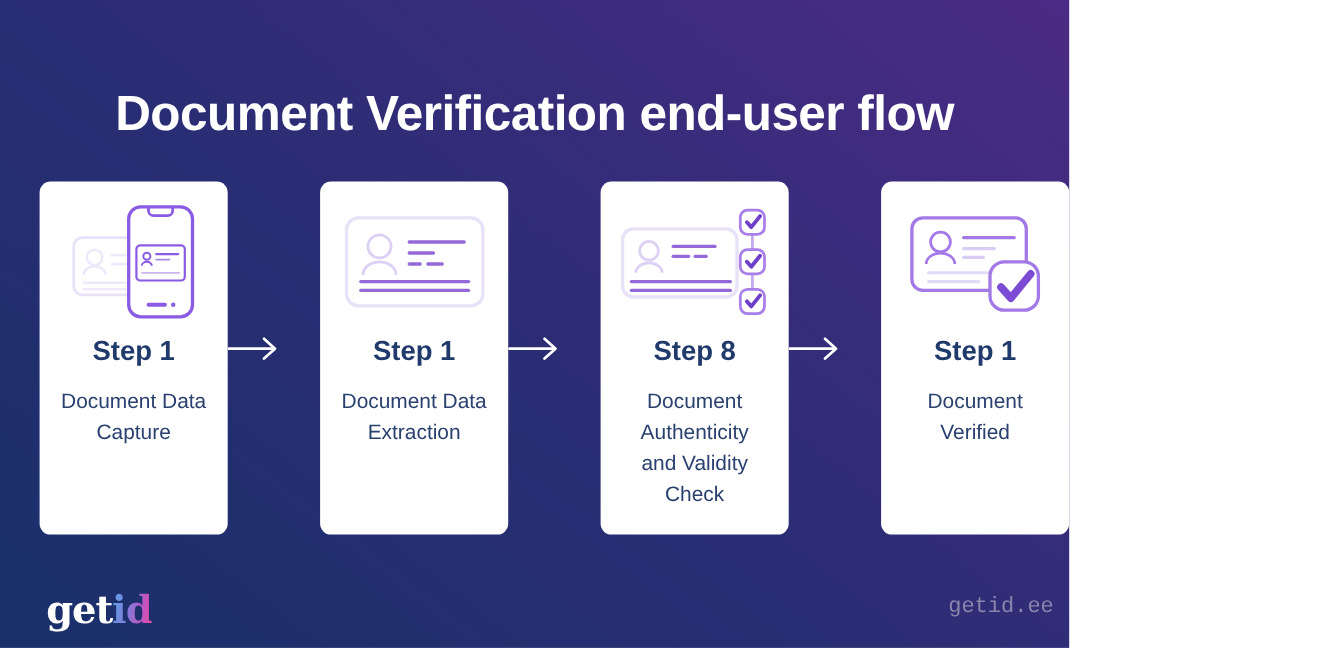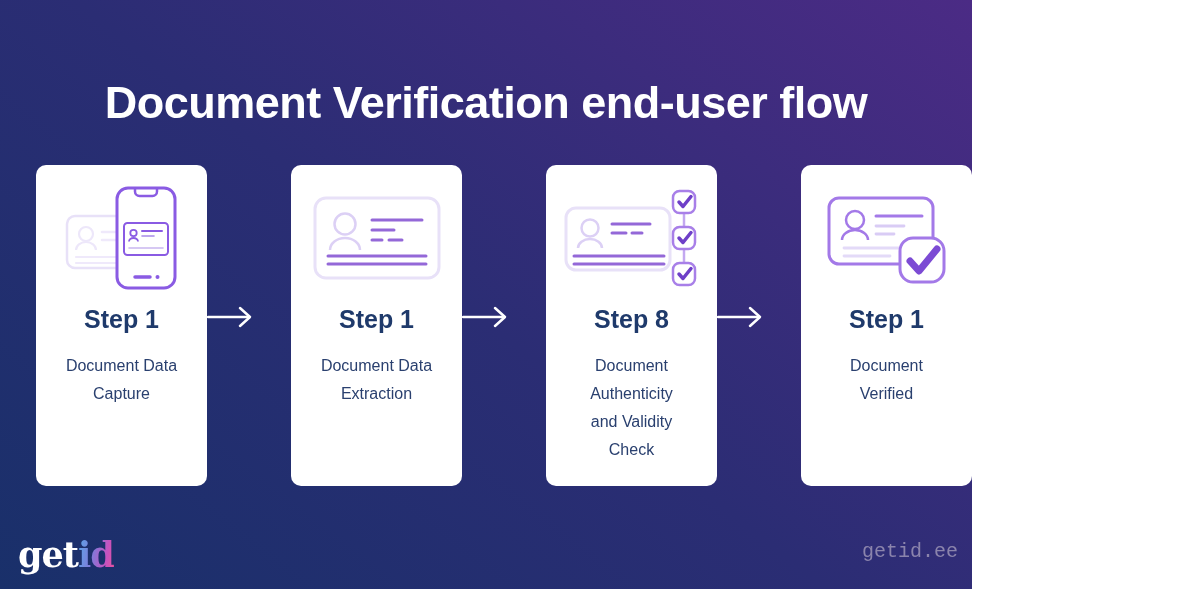--- a/index.html
+++ b/index.html
@@ -59,40 +59,40 @@
   .step-label {
     margin-top: 11px;
     font-size: 25px;
     line-height: 30px;
     font-weight: 700;
     color: #1f3a6b;
   }
 
   .step-desc {
     margin-top: 18px;
-    font-size: 16px;
+    font-size: 19px;
     line-height: 28px;
     color: #2a406f;
     text-align: center;
     max-width: 160px;
     white-space: pre-line;
   }
 
   .arrow {
     width: 48px;
     margin-top: 139px;
     display: flex;
     justify-content: center;
     align-items: center;
     flex-shrink: 0;
   }
 
   .logo {
     position: absolute;
-    left: 18px;
+    left: 42px;
     bottom: 17px;
     font-family: "DejaVu Serif", serif;
     font-weight: 700;
     font-size: 35px;
     letter-spacing: -1px;
     line-height: 1;
   }
   .logo .logo-get { color: #ffffff; }
   .logo .logo-id {
     background: linear-gradient(100deg, #58a9e9 0%, #7e7bda 40%, #c553c0 75%, #e9519b 100%);

